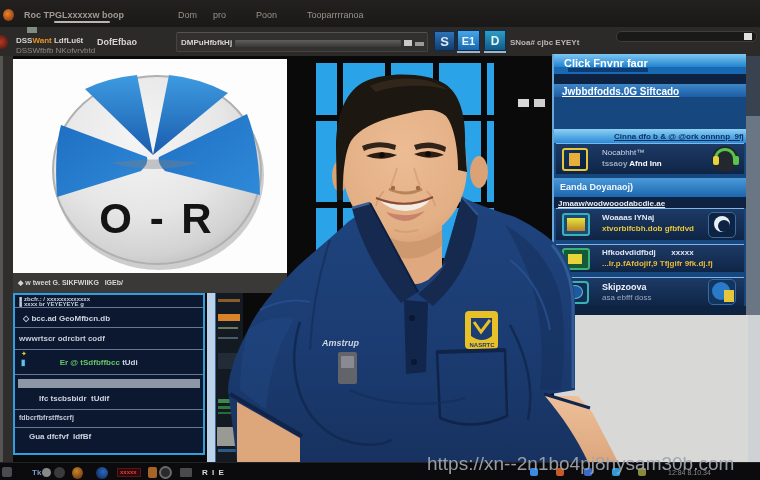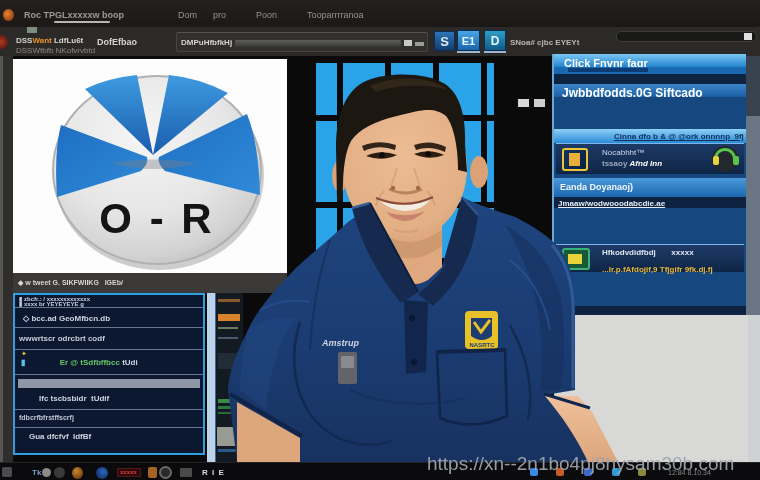--- a/index.html
+++ b/index.html
@@ -135,50 +135,68 @@
   </div>
 
   <div class="abs" style="left:552px;top:54px;width:2px;height:261px;background:#6aa6d8;"></div>
   <div class="abs" style="left:554px;top:54px;width:192px;height:261px;background:#17477f;">
     <div class="abs" style="left:0;top:0;width:192px;height:13px;background:linear-gradient(180deg,#7cc8f2,#2283cf);"></div>
     <div class="abs" style="left:10px;top:3px;font-size:11px;color:#fff;font-weight:bold;">Click Fnvnr fagr</div>
     <div class="abs" style="left:0;top:13px;width:192px;height:7px;background:#1868b2;"></div>
     <div class="abs" style="left:14px;top:14px;width:80px;height:4px;background:#0d3c74;"></div>
     <div class="abs" style="left:0;top:20px;width:192px;height:10px;background:#0e2342;"></div>
     <div class="abs" style="left:0;top:30px;width:192px;height:13px;background:linear-gradient(180deg,#3d86c8,#1c5ea5);"></div>
-    <div class="abs" style="left:8px;top:32px;font-size:12px;color:#fff;font-weight:bold;">Jwbbdfodds.0G Siftcado</div>
+    <div class="abs" style="left:8px;top:32px;font-size:10px;color:#fff;font-weight:bold;text-decoration:underline;">Jwbbdfodds.0G Siftcado</div>
 
 
     <div class="abs" style="left:0;top:75px;width:192px;height:14px;background:linear-gradient(180deg,#8ed0f5,#2a8ad6);"></div>
     <div class="abs" style="left:20px;top:78px;font-size:8px;color:#0d2f5e;font-weight:bold;text-decoration:underline;margin-left:40px;">Cinna dfo b &amp; @ @ork onnnnp&nbsp;&nbsp;9fj 9798</div>
 
     <div class="abs" style="left:2px;top:89px;width:188px;height:31px;background:linear-gradient(180deg,#1d3a66,#0f2546);border-top:1px solid #7fb6e8;">
       <div class="abs" style="left:6px;top:4px;width:26px;height:23px;background:linear-gradient(135deg,#14355e,#0a1f40);border:2px solid #e8c63a;border-radius:3px;"></div>
       <div class="abs" style="left:13px;top:9px;width:11px;height:13px;background:#e8b03a;"></div>
       <div class="abs" style="left:46px;top:4px;font-size:8px;color:#cfd8e8;">Nocabhht™</div>
-      <div class="abs" style="left:46px;top:15px;font-size:8px;font-weight:bold;"><span style="color:#9aa8bc;">tssaoy</span> <span style="color:#fff;font-style:italic;">Afnd Inn</span></div>
+      <div class="abs" style="left:46px;top:15px;font-size:8px;font-weight:bold;"><span style="color:#9aa8bc;">tssaoy</span> <span style="color:#fff;">Afnd Inn</span></div>
       <div class="abs" style="left:156px;top:2px;width:26px;height:26px;border-radius:50%;background:#23272e;"></div>
       <div class="abs" style="left:158px;top:4px;width:22px;height:11px;border-radius:11px 11px 0 0;border:3px solid #5ac44a;border-bottom:none;"></div>
       <div class="abs" style="left:157px;top:12px;width:6px;height:9px;background:#e8d43a;border-radius:2px;"></div>
       <div class="abs" style="left:177px;top:12px;width:6px;height:9px;background:#5ac44a;border-radius:2px;"></div>
     </div>
 
     <div class="abs" style="left:0;top:124px;width:192px;height:19px;background:linear-gradient(180deg,#4a9ada,#1c66ae);"></div>
     <div class="abs" style="left:6px;top:128px;font-size:9px;color:#f2f7fc;font-weight:bold;">Eanda Doyanaoj)</div>
     <div class="abs" style="left:0;top:143px;width:192px;height:11px;background:#0e2342;"></div>
     <div class="abs" style="left:4px;top:145px;font-size:8px;color:#e8edf5;font-weight:bold;text-decoration:underline;">Jmaaw/wodwooodabcdie.ae</div>
 
+    <div class="abs" style="left:2px;top:154px;width:188px;height:32px;background:linear-gradient(180deg,#1d3a66,#0f2546);border-top:1px solid #7fb6e8;">
+      <div class="abs" style="left:6px;top:4px;width:28px;height:23px;background:#1a4a7a;border:2px solid #3ab0b8;border-radius:3px;"></div>
+      <div class="abs" style="left:11px;top:9px;width:18px;height:13px;background:linear-gradient(180deg,#e8e43a,#b8862a);"></div>
+      <div class="abs" style="left:46px;top:4px;font-size:8px;color:#dfe6f0;font-weight:bold;">Woaaas IYNaj</div>
+      <div class="abs" style="left:46px;top:15px;font-size:8px;color:#e8c63a;font-weight:bold;">xtvorbifcbh.dob gfbfdvd</div>
+      <div class="abs" style="left:152px;top:3px;width:28px;height:26px;background:#0d2342;border-radius:5px;border:1px solid #3a6aa0;"></div>
+      <div class="abs" style="left:158px;top:7px;width:16px;height:16px;border-radius:50%;background:#e8eef5;"></div>
+      <div class="abs" style="left:162px;top:11px;width:12px;height:12px;border-radius:50%;background:#0d2342;"></div>
+    </div>
 
     <div class="abs" style="left:2px;top:190px;width:188px;height:28px;background:linear-gradient(180deg,#1d3a66,#0f2546);border-top:1px solid #7fb6e8;">
       <div class="abs" style="left:6px;top:3px;width:28px;height:22px;background:#175a38;border:2px solid #3ab07a;border-radius:3px;"></div>
       <div class="abs" style="left:12px;top:9px;width:14px;height:10px;background:#e8d43a;"></div>
       <div class="abs" style="left:46px;top:3px;font-size:8px;color:#dfe6f0;font-weight:bold;">Hfkodvdidfbdj&nbsp;&nbsp;&nbsp;&nbsp;&nbsp;&nbsp;&nbsp;xxxxx</div>
-      <div class="abs" style="left:46px;top:14px;font-size:8px;color:#e8b83a;font-weight:bold;margin-top:6px;">...Ir.p.fAfdojif,9 Tfjgifr 9fk.dj.fj</div>
-    </div>
-
+      <div class="abs" style="left:46px;top:14px;font-size:8px;color:#e8b83a;font-weight:bold;">...Ir.p.fAfdojif,9 Tfjgifr 9fk.dj.fj</div>
+    </div>
+
+    <div class="abs" style="left:2px;top:223px;width:188px;height:29px;background:linear-gradient(180deg,#1d3a66,#0f2546);border-top:1px solid #7fb6e8;">
+      <div class="abs" style="left:6px;top:3px;width:27px;height:23px;background:#0d3050;border:2px solid #3ab0b8;border-radius:4px;"></div>
+      <div class="abs" style="left:11px;top:7px;width:16px;height:14px;border-radius:50%;background:#1a5a9e;border:1px solid #7ab0d8;"></div>
+      <div class="abs" style="left:46px;top:4px;font-size:9px;color:#eef2f8;font-weight:bold;">Skipzoova</div>
+      <div class="abs" style="left:46px;top:15px;font-size:8px;color:#9aa8bc;">asa ebfff doss</div>
+      <div class="abs" style="left:152px;top:1px;width:28px;height:26px;background:#10355e;border-radius:5px;border:1px solid #3a6aa0;"></div>
+      <div class="abs" style="left:156px;top:4px;width:18px;height:18px;border-radius:50%;background:#2a7ac8;"></div>
+      <div class="abs" style="left:168px;top:12px;width:10px;height:12px;background:#e8c63a;"></div>
+    </div>
     <div class="abs" style="left:0;top:252px;width:192px;height:9px;background:#0e2342;"></div>
   </div>
 
   <div class="abs" style="left:746px;top:56px;width:14px;height:259px;background:#6a7684;"></div>
   <div class="abs" style="left:746px;top:56px;width:14px;height:60px;background:#39434f;"></div>
   <div class="abs" style="left:748px;top:315px;width:12px;height:147px;background:#cfd2d4;"></div>
 
   <svg class="abs" style="left:200px;top:60px;filter:blur(0.6px);" width="440" height="402" viewBox="0 0 440 402">
     <defs>
       <linearGradient id="shirt" x1="0" y1="0" x2="0" y2="1">

